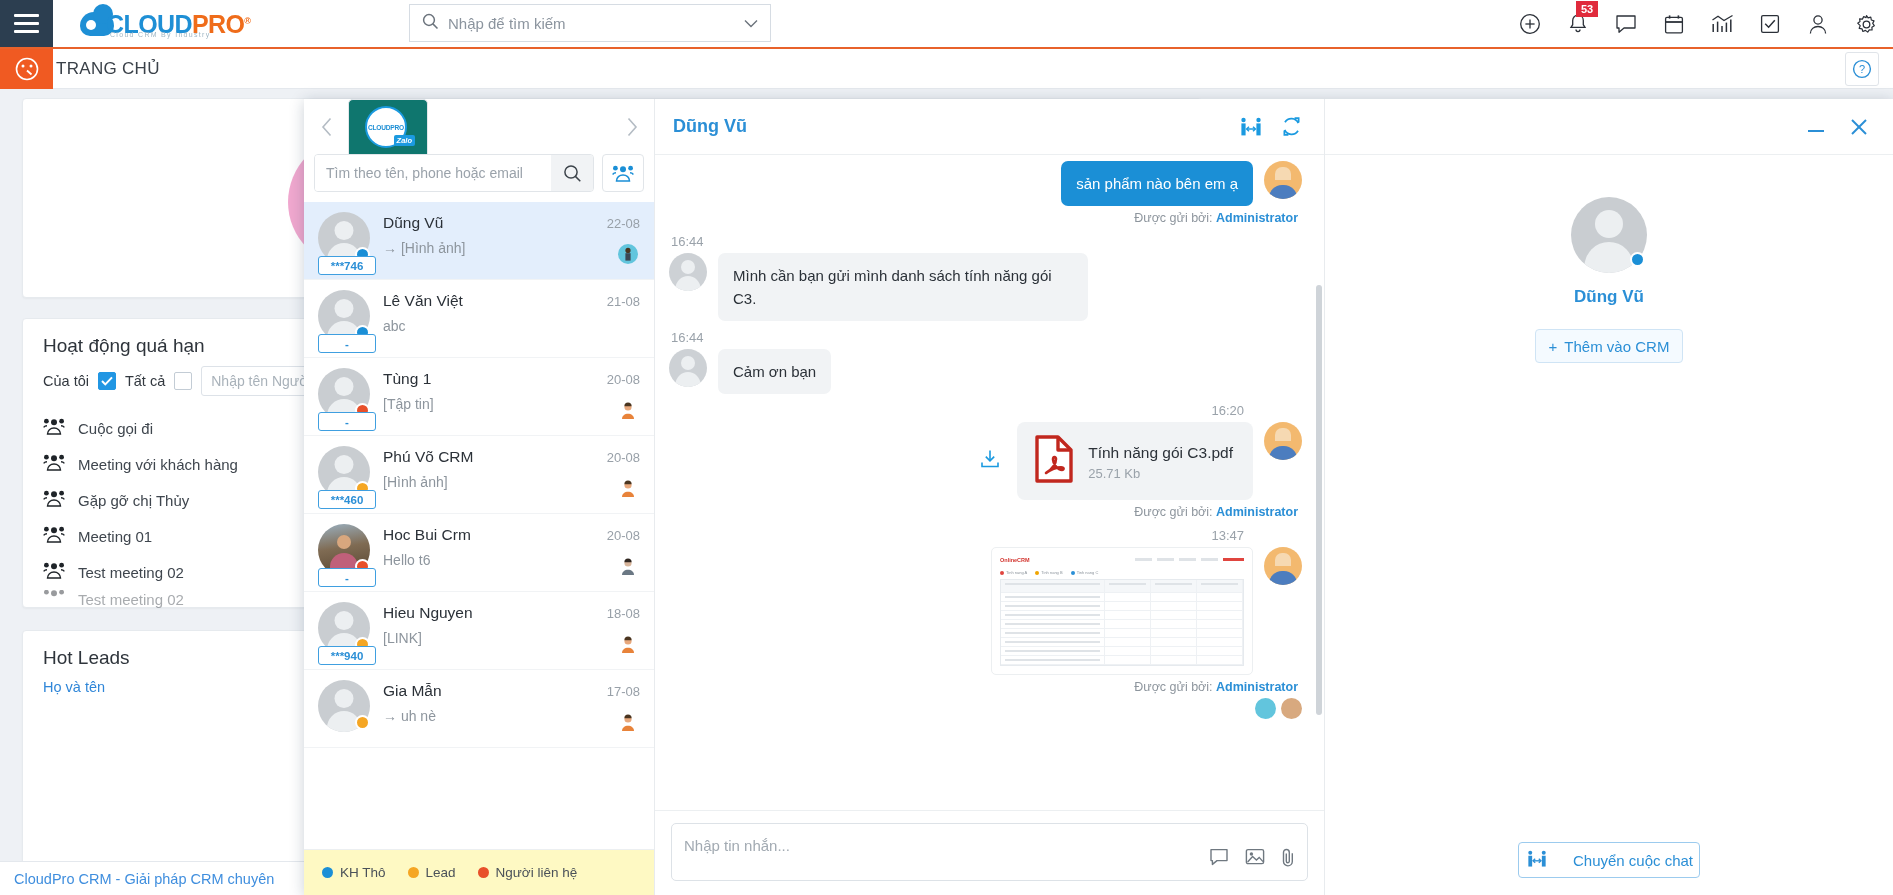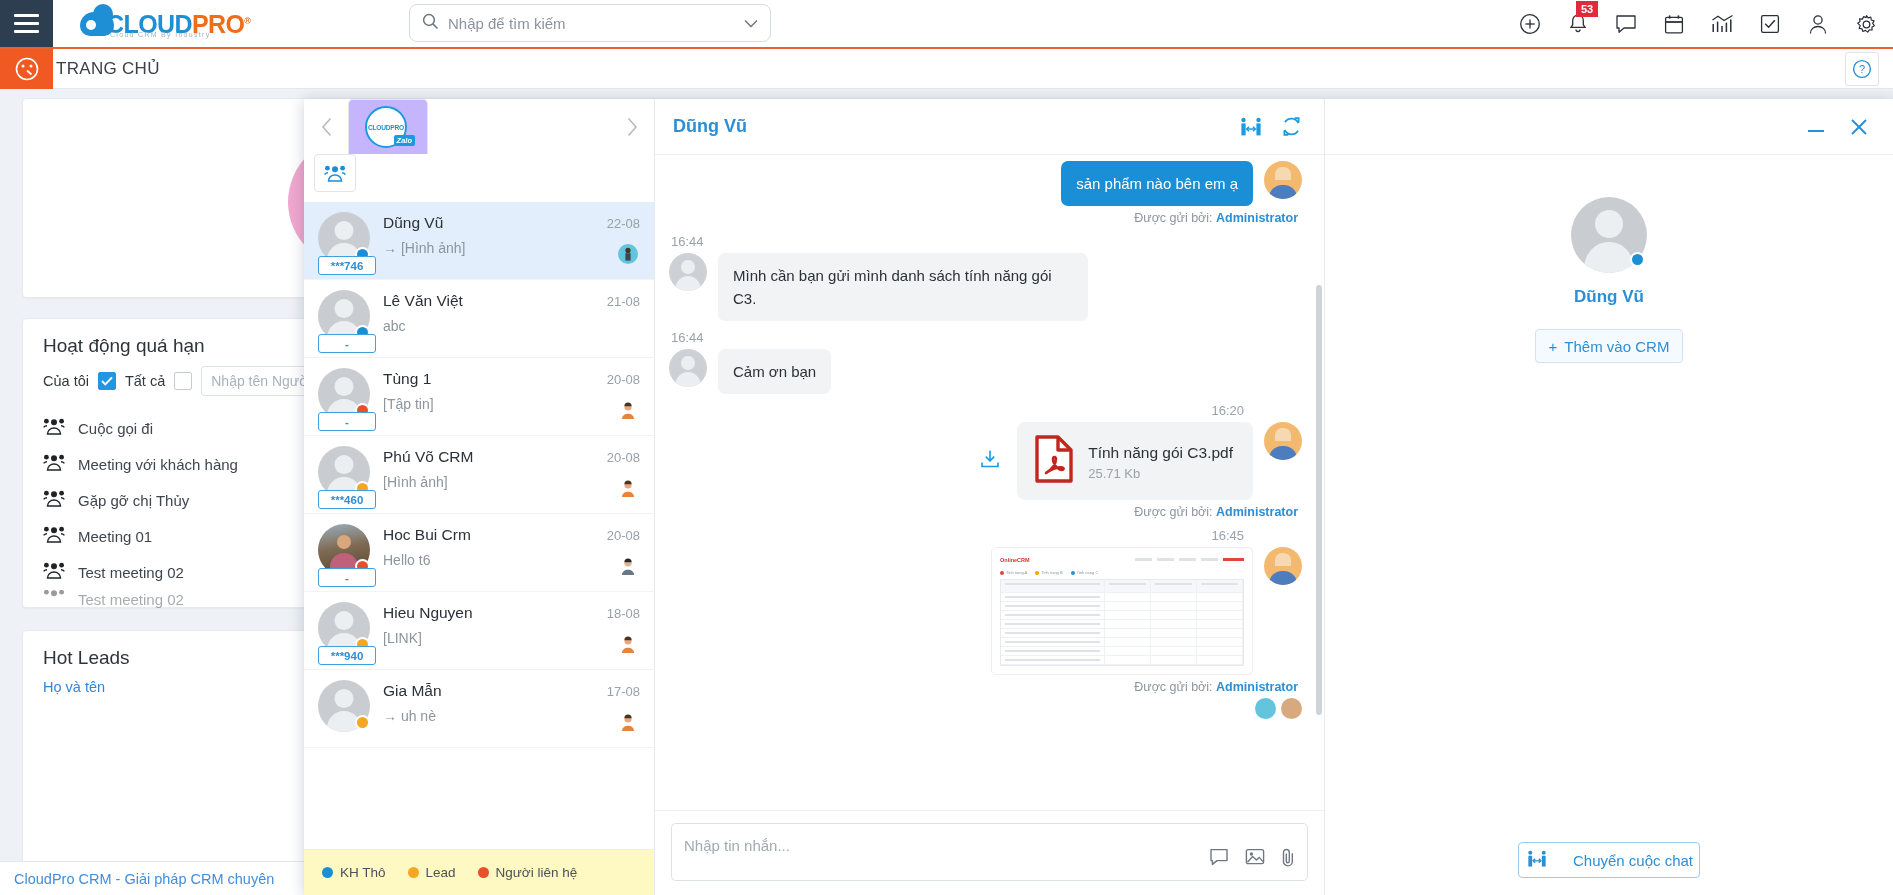--- a/index.html
+++ b/index.html
@@ -43,21 +43,21 @@
   }
   .brand-text .c1 { color: #1e8fd5; }
   .brand-text .c2 { color: #ef6c1a; }
   .brand-reg { font-size: 9px; vertical-align: super; color: #ef6c1a; }
   .brand-sub {
     position: absolute; left: 30px; top: 24px; font-size: 7px;
     letter-spacing: 1.3px; color: #9fb6c4;
   }
   .searchwrap {
     position: absolute; left: 409px; top: 4px; width: 362px; height: 38px;
-    border: 1px solid #d6dce3; border-radius: 8px; background: #fff;
+    border: 1px solid #d6dce3; border-radius: 0; background: #fff;
     display: flex; align-items: center; padding: 0 12px; cursor: text;
   }
   .searchwrap .mag { flex: none; margin-right: 9px; }
   .search-input {
     flex: 1; border: 0; outline: 0; font-size: 15px; color: #3c4550;
     font-family: "Liberation Sans", sans-serif; background: transparent;
   }
   .search-input::placeholder { color: #8b949e; }
   .chev-dn { flex: none; color: #6b737c; }
   .topicons {
@@ -139,21 +139,21 @@
   }
   
   .chat-left { width: 351px; height: 796px; border-right: 1px solid #e8ebee;
                display: flex; flex-direction: column; background: #fff; }
   .tabrow { height: 55px; display: flex; align-items: center; padding: 0 10px; flex: none; }
   .arrowbtn { width: 26px; height: 34px; display: flex; align-items: center;
               justify-content: center; color: #b4bcc4; cursor: pointer; flex: none; }
   .tabs { flex: 1; display: flex; align-items: flex-end; height: 55px; overflow: hidden; }
   .tab {
     width: 80px; height: 55px; border: 1px solid #e3e7eb; border-bottom: none;
-    border-radius: 5px 5px 0 0; background: #c4b5fd; display: flex;
+    border-radius: 5px 5px 0 0; background: #0f766e; display: flex;
     align-items: center; justify-content: center; margin-left: 8px; cursor: pointer;
   }
   .zalo-badge {
     position: relative; width: 46px; height: 42px;
   }
   .zalo-ring {
     position: absolute; left: 0; top: 0; width: 42px; height: 42px;
     border: 2.5px solid #1b9ae0; border-radius: 50%; background: #fff;
     display: flex; align-items: center; justify-content: center; overflow: hidden;
   }
@@ -574,20 +574,29 @@
           </div>
         </div>
         <div class="arrowbtn">
           <svg width="13" height="20" viewBox="0 0 13 20">
               <polyline points="3.5,1.5 11,10 3.5,18.5" fill="none" stroke="#b4bcc4" stroke-width="1.6"></polyline>
             </svg>
         </div>
       </div>
 
       <div class="searchrow">
+        <div class="cl-searchbox">
+          <input placeholder="Tìm theo tên, phone hoặc email" style="">
+          <div class="cl-searchbtn">
+            <svg width="19" height="19" viewBox="0 0 19 19">
+                <circle cx="8" cy="8" r="6.1" fill="none" stroke="#3d444b" stroke-width="1.5"></circle>
+                <line x1="12.4" y1="12.4" x2="17.3" y2="17.3" stroke="#3d444b" stroke-width="1.5"></line>
+              </svg>
+          </div>
+        </div>
         <div class="grpbtn">
           <svg width="22" height="17" viewBox="0 0 22 17">
               <circle cx="11" cy="4.2" r="3" fill="#1b8fd6"></circle>
               <circle cx="3.4" cy="3.2" r="2.4" fill="#1b8fd6"></circle>
               <circle cx="18.6" cy="3.2" r="2.4" fill="#1b8fd6"></circle>
               <path d="M4.5 16h13c0-3.6-2.9-6-6.5-6s-6.5 2.4-6.5 6z" fill="none" stroke="#1b8fd6" stroke-width="1.5"></path>
               <path d="M0.6 9.4c1-1.2 2.4-1.6 3.4-1.6" fill="none" stroke="#1b8fd6" stroke-width="1.5"></path>
               <path d="M21.4 9.4c-1-1.2-2.4-1.6-3.4-1.6" fill="none" stroke="#1b8fd6" stroke-width="1.5"></path>
             </svg>
         </div>
@@ -813,21 +822,21 @@
               <div class="fsize">25.71 Kb</div>
             </div>
           </div>
           <div class="mav me"></div>
         </div>
         <div class="sentby">
           <span>Được gửi bởi:</span>
           <b>Administrator</b>
         </div>
 
-        <div class="tstamp" style="text-align:right; margin-right:58px;">16:45</div>
+        <div class="tstamp" style="text-align:right; margin-right:58px;">13:47</div>
         <div class="row right">
           <div class="imgcard">
             <div class="ic-top">
               <span class="ic-logo">OnlineCRM</span>
               <span class="ic-nav">
                   <i></i>
                   <i></i>
                   <i></i>
                   <i></i>
                   <i class="red"></i>

